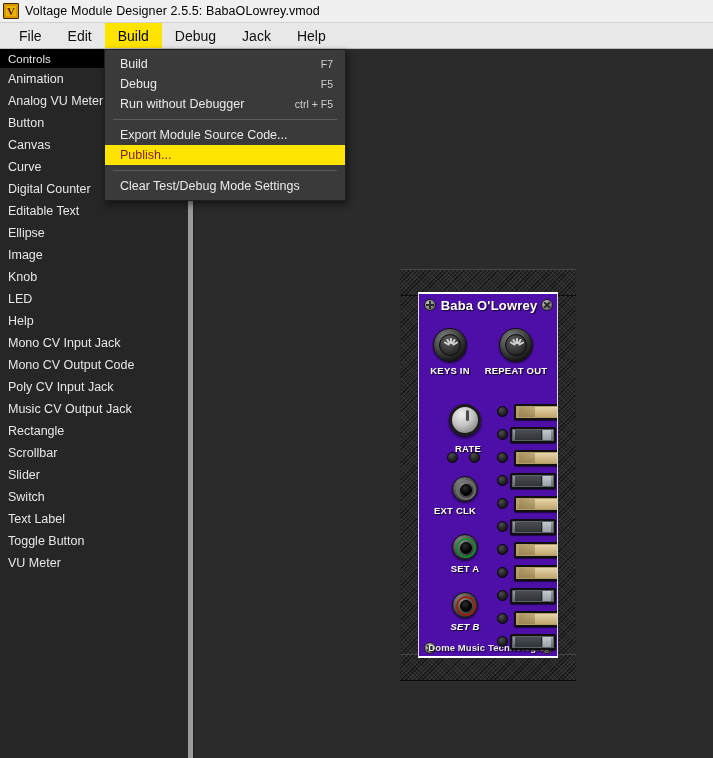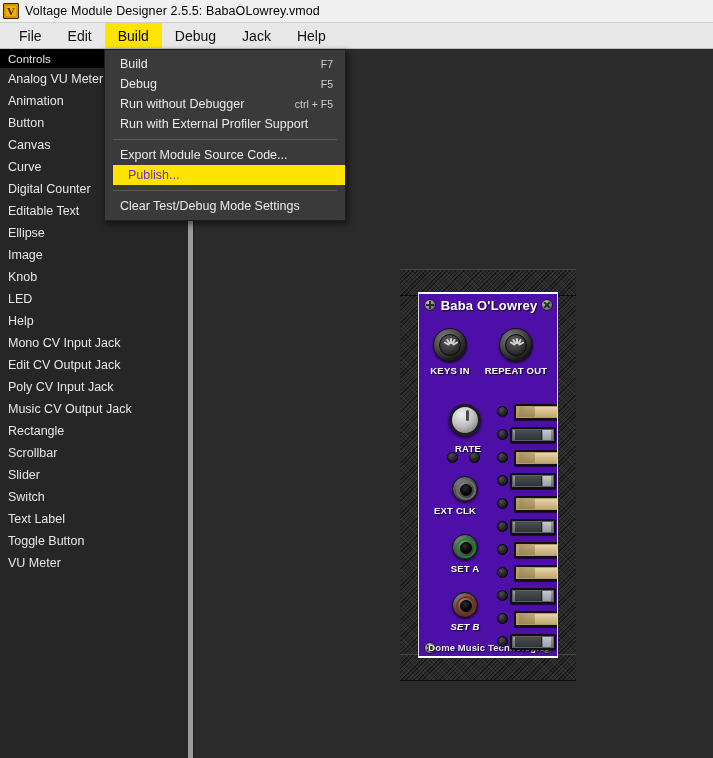--- a/index.html
+++ b/index.html
@@ -308,21 +308,21 @@
   }
   .mrow {
     display: flex; align-items: center;
     height: 20px;
     padding: 0 12px 0 15px;
     font-size: 12.5px;
     color: #eaeaea;
     cursor: default;
     white-space: nowrap;
   }
-  .mrow.highlight { background: #ffe400; color: #6d28d9; margin-left: 8px; }
+  .mrow.highlight { background: #ffe400; color: #7f1d1d; }
   .mrow .mlabel { flex: 1 1 auto; }
   .mrow .mkey { flex: 0 0 auto; font-size: 10.5px; color: #cfcfcf; }
   .mrow.highlight .mkey { color: #333; }
   .msep {
     height: 1px; margin: 5px 8px;
     background: #5a5a5a;
   }
 </style>
 </head>
 <body>
@@ -341,34 +341,34 @@
       <div class="menu-item">Edit</div>
       <div class="menu-item active">Build</div>
       <div class="menu-item">Debug</div>
       <div class="menu-item">Jack</div>
       <div class="menu-item">Help</div>
     </div>
 
   <div id="sidebar">
     <div id="sidebar-header">Controls</div>
     <div id="sidebar-list">
+        <div class="ctrl-item">Animation</div>
         <div class="ctrl-item">Analog VU Meter</div>
-        <div class="ctrl-item">Animation</div>
         <div class="ctrl-item">Button</div>
         <div class="ctrl-item">Canvas</div>
         <div class="ctrl-item">Curve</div>
         <div class="ctrl-item">Digital Counter</div>
         <div class="ctrl-item">Editable Text</div>
         <div class="ctrl-item">Ellipse</div>
         <div class="ctrl-item">Image</div>
         <div class="ctrl-item">Knob</div>
         <div class="ctrl-item">LED</div>
         <div class="ctrl-item">Help</div>
         <div class="ctrl-item">Mono CV Input Jack</div>
-        <div class="ctrl-item">Edit CV Output Jack</div>
+        <div class="ctrl-item">Mono CV Output Code</div>
         <div class="ctrl-item">Poly CV Input Jack</div>
         <div class="ctrl-item">Music CV Output Jack</div>
         <div class="ctrl-item">Rectangle</div>
         <div class="ctrl-item">Scrollbar</div>
         <div class="ctrl-item">Slider</div>
         <div class="ctrl-item">Switch</div>
         <div class="ctrl-item">Text Label</div>
         <div class="ctrl-item">Toggle Button</div>
         <div class="ctrl-item">VU Meter</div>
       </div>
@@ -500,24 +500,20 @@
         <span class="mkey">F7</span>
       </div>
       <div class="mrow">
         <span class="mlabel">Debug</span>
         <span class="mkey">F5</span>
       </div>
       <div class="mrow">
         <span class="mlabel">Run without Debugger</span>
         <span class="mkey">ctrl + F5</span>
       </div>
-      <div class="mrow">
-        <span class="mlabel">Run with External Profiler Support</span>
-        <span class="mkey"></span>
-      </div>
       <div class="msep"></div>
       <div class="mrow">
         <span class="mlabel">Export Module Source Code...</span>
         <span class="mkey"></span>
       </div>
       <div class="mrow highlight">
         <span class="mlabel">Publish...</span>
         <span class="mkey"></span>
       </div>
       <div class="msep"></div>

